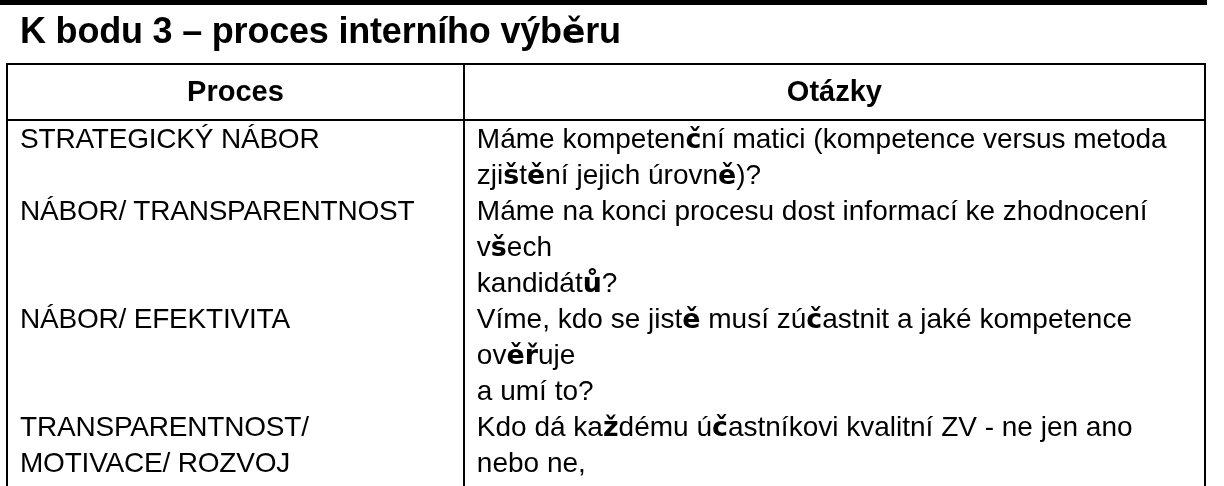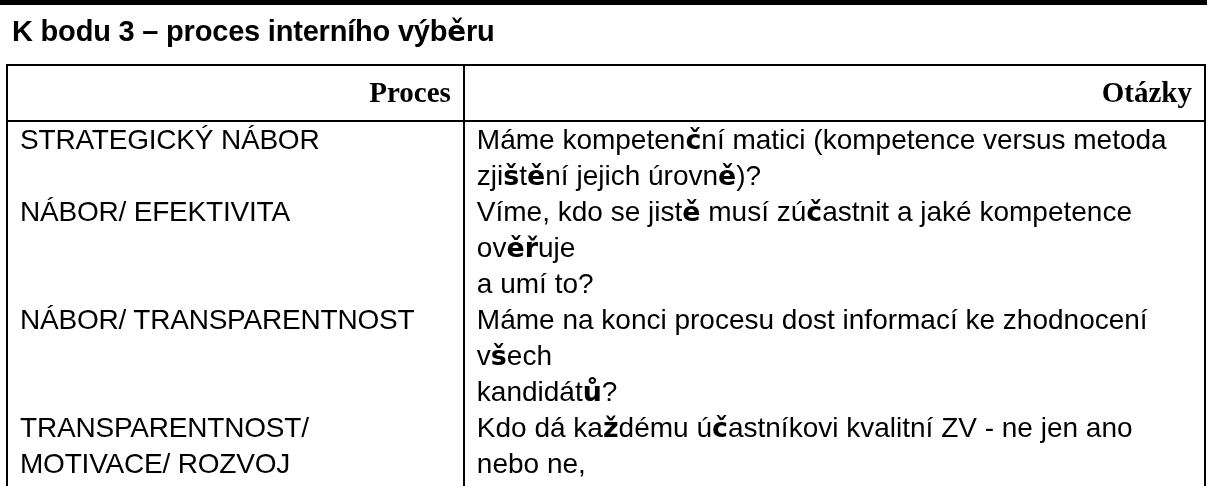--- a/index.html
+++ b/index.html
@@ -14,22 +14,22 @@
   }
 
   
   .top-rule {
     width: 1207px;
     height: 5px;
     background: #000000;
   }
 
   .page-title {
-    margin: 8px 0 0 12px;
-    font-size: 29px;
+    margin: 8px 0 0 20px;
+    font-size: 36px;
     line-height: 36px;
     font-weight: 700;
     letter-spacing: -0.2px;
   }
 
   table.process-table {
     margin: 14px 0 0 6px;
     width: 1200px;
     border-collapse: collapse;
     table-layout: fixed;
@@ -43,27 +43,26 @@
 
   table.process-table {
     border: 2px solid #000000;
     border-bottom-width: 3px;
   }
 
   th.col-proces  { width: 437px; }
   th.col-otazky  { width: 709px; }
 
   th {
-    text-align: right;
+    text-align: center;
     font-size: 29px;
     font-weight: 700;
     padding: 10px 12px 11px 12px;
     border-bottom: 2px solid #000000;
     vertical-align: top;
-    font-family: Liberation Serif, serif;
   }
 
   th.col-otazky, td.question-cell { border-left: 2px solid #000000; }
 
   td {
     vertical-align: top;
     font-size: 28px;
     line-height: 36px;
     padding: 0 12px;
     height: 72px;
@@ -104,28 +103,28 @@
       <th class="col-otazky">Otázky</th>
     </tr>
   </thead>
   <tbody>
     <tr>
       <td class="process-cell">STRATEGICKÝ NÁBOR</td>
       <td class="question-cell fallback-glyphs">Máme kompeten<span class="hacek">č</span>ní matici (kompetence versus metoda
 zji<span class="hacek">š</span>t<span class="hacek">ě</span>ní jejich úrovn<span class="hacek">ě</span>)?</td>
     </tr>
     <tr>
+      <td class="process-cell">NÁBOR/ TRANSPARENTNOST</td>
+      <td class="question-cell fallback-glyphs">Máme na konci procesu dost informací ke zhodnocení v<span class="hacek">š</span>ech
+kandidát<span class="hacek">ů</span>?</td>
+    </tr>
+    <tr>
       <td class="process-cell">NÁBOR/ EFEKTIVITA</td>
       <td class="question-cell fallback-glyphs">Víme, kdo se jist<span class="hacek">ě</span> musí zú<span class="hacek">č</span>astnit a jaké kompetence ov<span class="hacek">ě</span><span class="hacek">ř</span>uje
 a umí to?</td>
-    </tr>
-    <tr>
-      <td class="process-cell">NÁBOR/ TRANSPARENTNOST</td>
-      <td class="question-cell fallback-glyphs">Máme na konci procesu dost informací ke zhodnocení v<span class="hacek">š</span>ech
-kandidát<span class="hacek">ů</span>?</td>
     </tr>
     <tr>
       <td class="process-cell">TRANSPARENTNOST/
 MOTIVACE/ ROZVOJ</td>
       <td class="question-cell fallback-glyphs">Kdo dá ka<span class="hacek">ž</span>dému ú<span class="hacek">č</span>astníkovi kvalitní ZV - ne jen ano nebo ne,
 ale podnt pro dalí rozvoj?</td>
     </tr>
   </tbody>
 </table>
 

